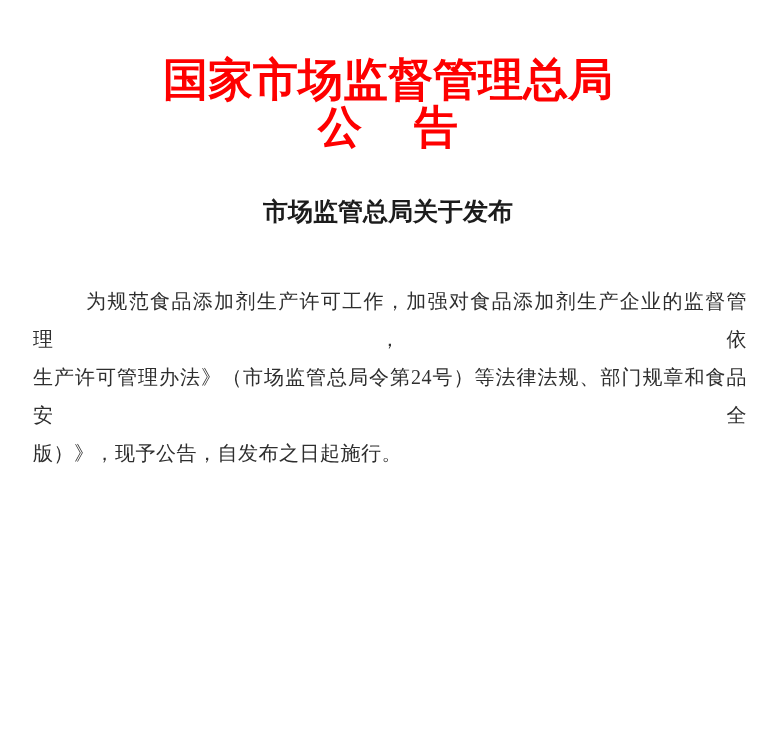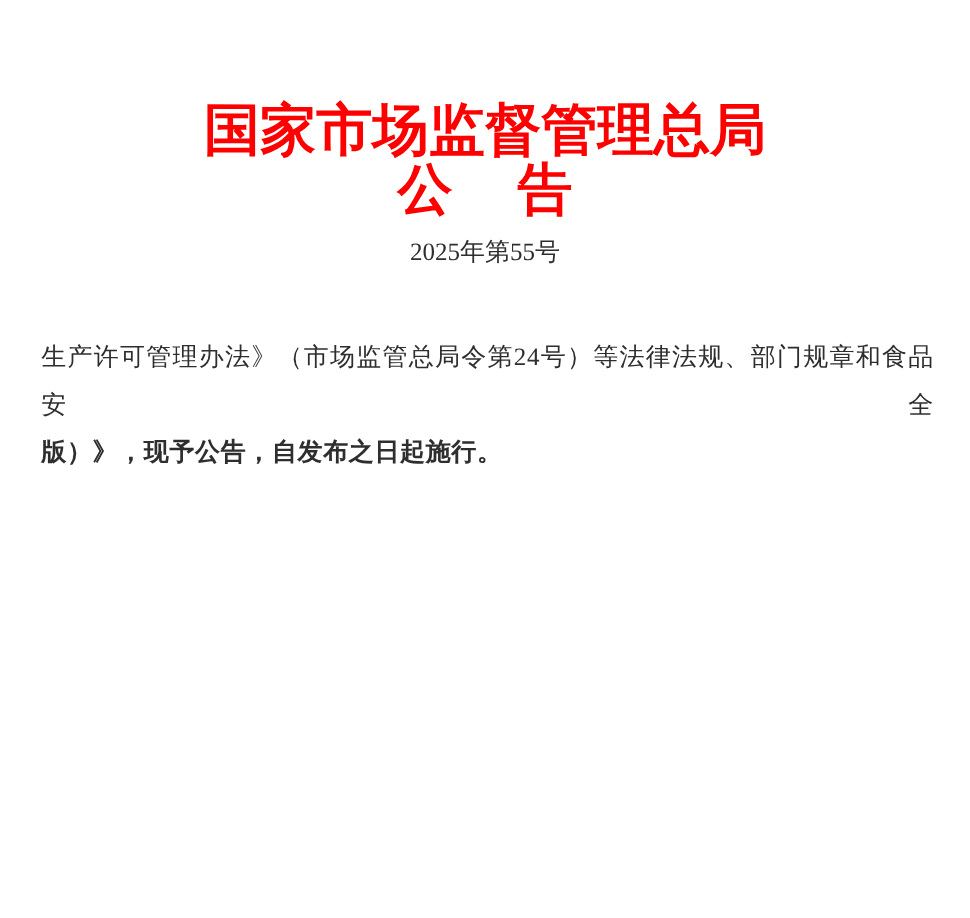--- a/index.html
+++ b/index.html
@@ -13,21 +13,21 @@
     height: 734px;
     background: #ffffff;
     overflow: hidden;
     font-family: "Liberation Serif", "DejaVu Serif", serif;
     color: #262626;
   }
   .masthead {
     text-align: center;
   }
   .agency-title {
-    margin-top: 79px;
+    margin-top: 55px;
     text-align: center;
     color: #fe0000;
     font-size: 45px;
     font-weight: 700;
     line-height: 50px;
     letter-spacing: 0;
     white-space: nowrap;
   }
   .notice-title {
     display: flex;
@@ -62,38 +62,38 @@
     line-height: 38px;
     text-align: justify;
     text-align-last: justify;
     letter-spacing: 0.5px;
   }
   .body-line.first {
     text-indent: 53px;
   }
   .body-line.last {
     text-align-last: left;
-    font-weight: bold;
   }
 </style>
 </head>
 <body>
 
 <div class="page">
 
   <header class="masthead">
     <div class="agency-title">国家市场监督管理总局</div>
     <div class="notice-title">
       <span>公</span>
       <span>告</span>
     </div>
-    <div class="doc-number">2025年第55号</div>
   </header>
 
   <h1 class="announcement-heading" style="margin-bottom:0;">
+    <div>市场监管总局关于发布</div>
   </h1>
 
   <div class="body-paragraph">
+    <div class="body-line first">为规范食品添加剂生产许可工作，加强对食品添加剂生产企业的监督管理，依</div>
     <div class="body-line">生产许可管理办法》（市场监管总局令第24号）等法律法规、部门规章和食品安全</div>
     <div class="body-line last">版）》，现予公告，自发布之日起施行。</div>
   </div>
 
 </div>
 
 </body></html>

